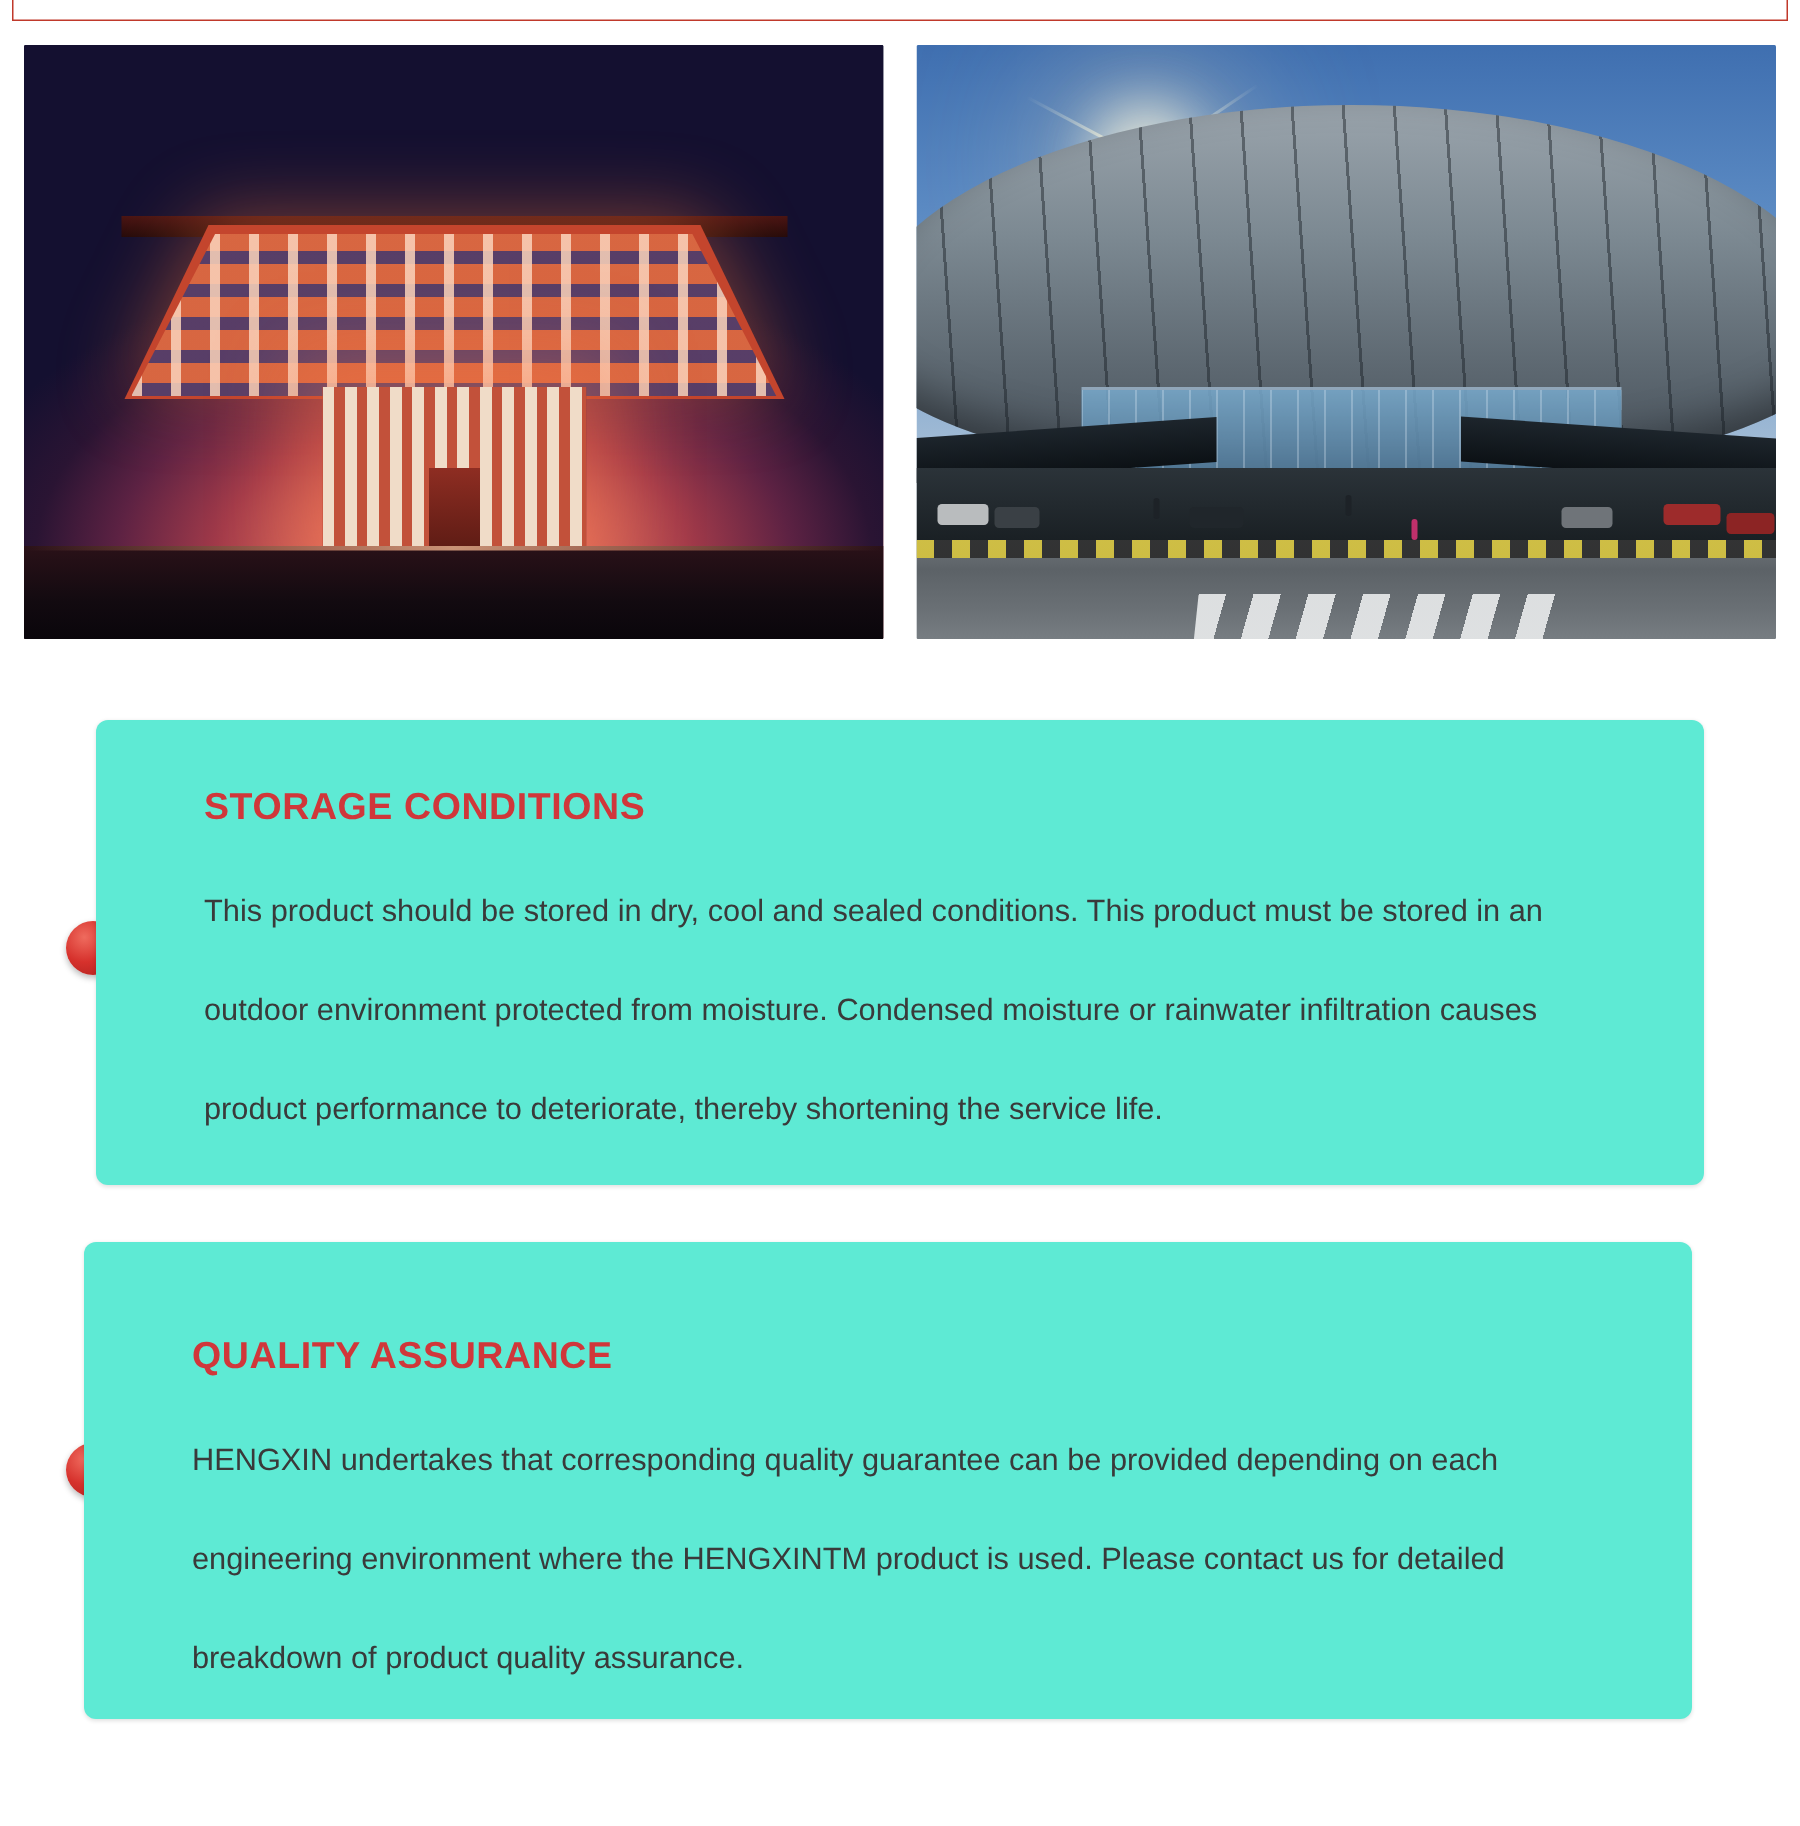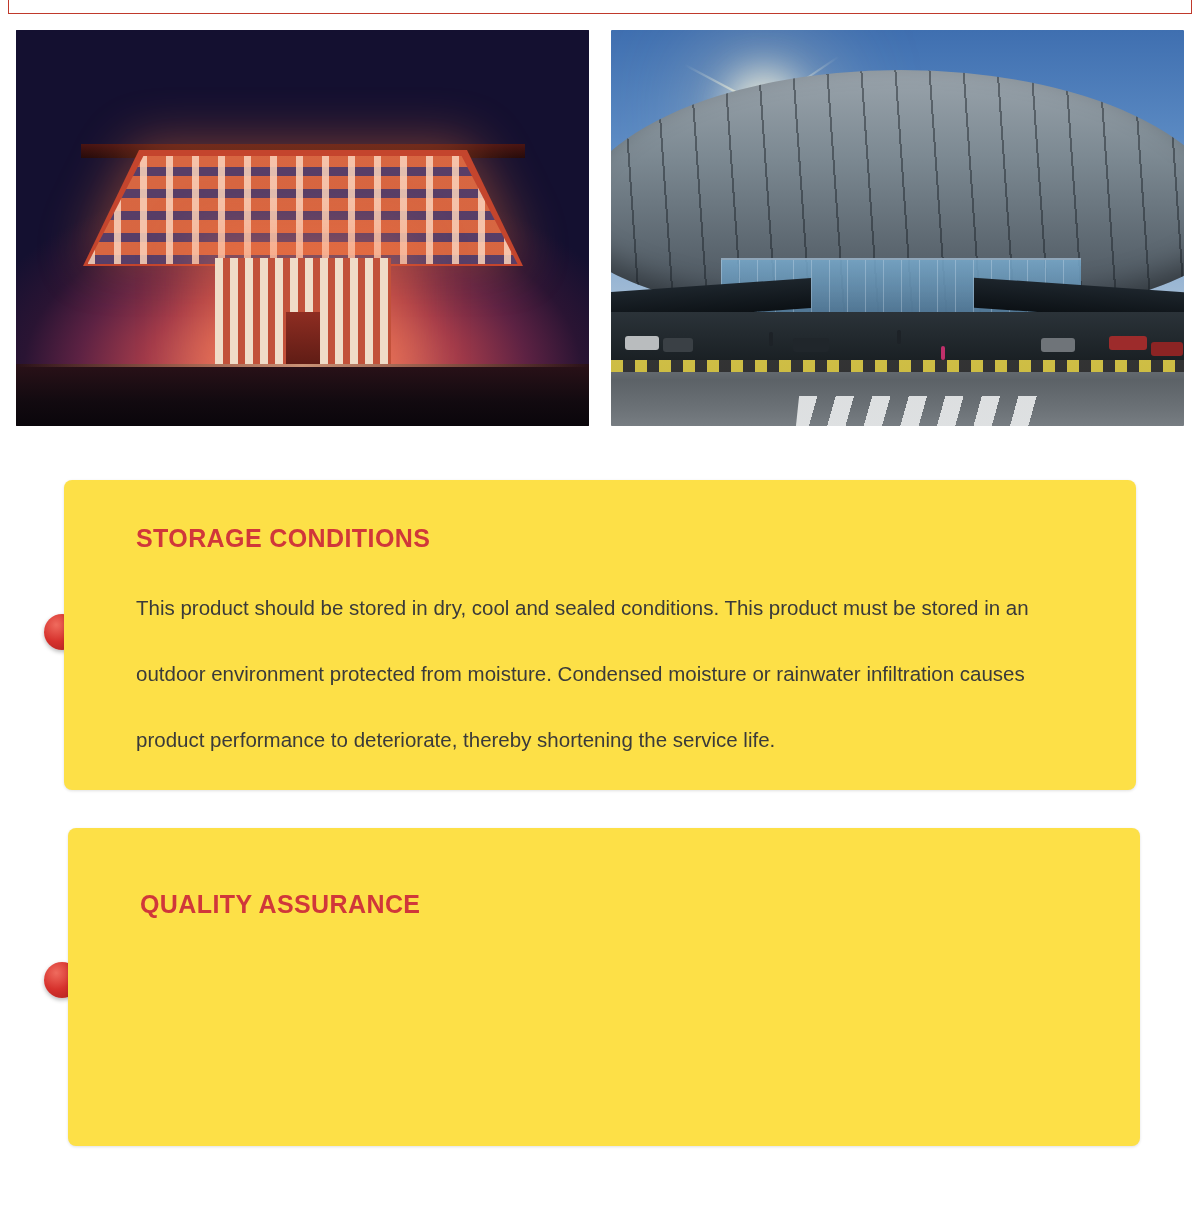--- a/index.html
+++ b/index.html
@@ -195,26 +195,26 @@
     position: absolute; width: 4px; height: 14px; border-radius: 2px;
     background: #1d2227;
   }
   .person.p1 { left: 158px; top: 302px; }
   .person.p2 { left: 330px; top: 316px; background:#c0306b; }
   .person.p3 { left: 286px; top: 300px; }
 
   
   .card {
     position: absolute;
-    background: #fde047;
+    background: #5eead4;
     border-radius: 8px;
     box-shadow: 0 1px 3px rgba(0,0,0,.12);
   }
   .card.one { left: 64px; top: 480px; width: 1072px; height: 310px; }
-  .card.two { left: 68px; top: 828px; width: 1072px; height: 318px; }
+  .card.two { left: 56px; top: 828px; width: 1072px; height: 318px; }
   .card-inner { padding: 44px 56px 0 72px; }
   .card-title {
     color: #d0373a;
     font-size: 25px;
     font-weight: bold;
     letter-spacing: .4px;
     margin: 0 0 22px 0;
   }
   .card.two .card-inner { padding-top: 62px; }
   .card-body {
@@ -282,16 +282,17 @@
     <div class="card-inner">
       <h2 class="card-title">STORAGE CONDITIONS</h2>
       <p class="card-body">This product should be stored in dry, cool and sealed conditions. This product must be stored in an outdoor environment protected from moisture. Condensed moisture or rainwater infiltration causes product performance to deteriorate, thereby shortening the service life.</p>
     </div>
   </div>
 
   <div class="bullet b2"></div>
   <div class="card two">
     <div class="card-inner">
       <h2 class="card-title">QUALITY ASSURANCE</h2>
+      <p class="card-body">HENGXIN undertakes that corresponding quality guarantee can be provided depending on each engineering environment where the HENGXINTM product is used. Please contact us for detailed breakdown of product quality assurance.</p>
     </div>
   </div>
 
 </div>
 
 </body></html>

